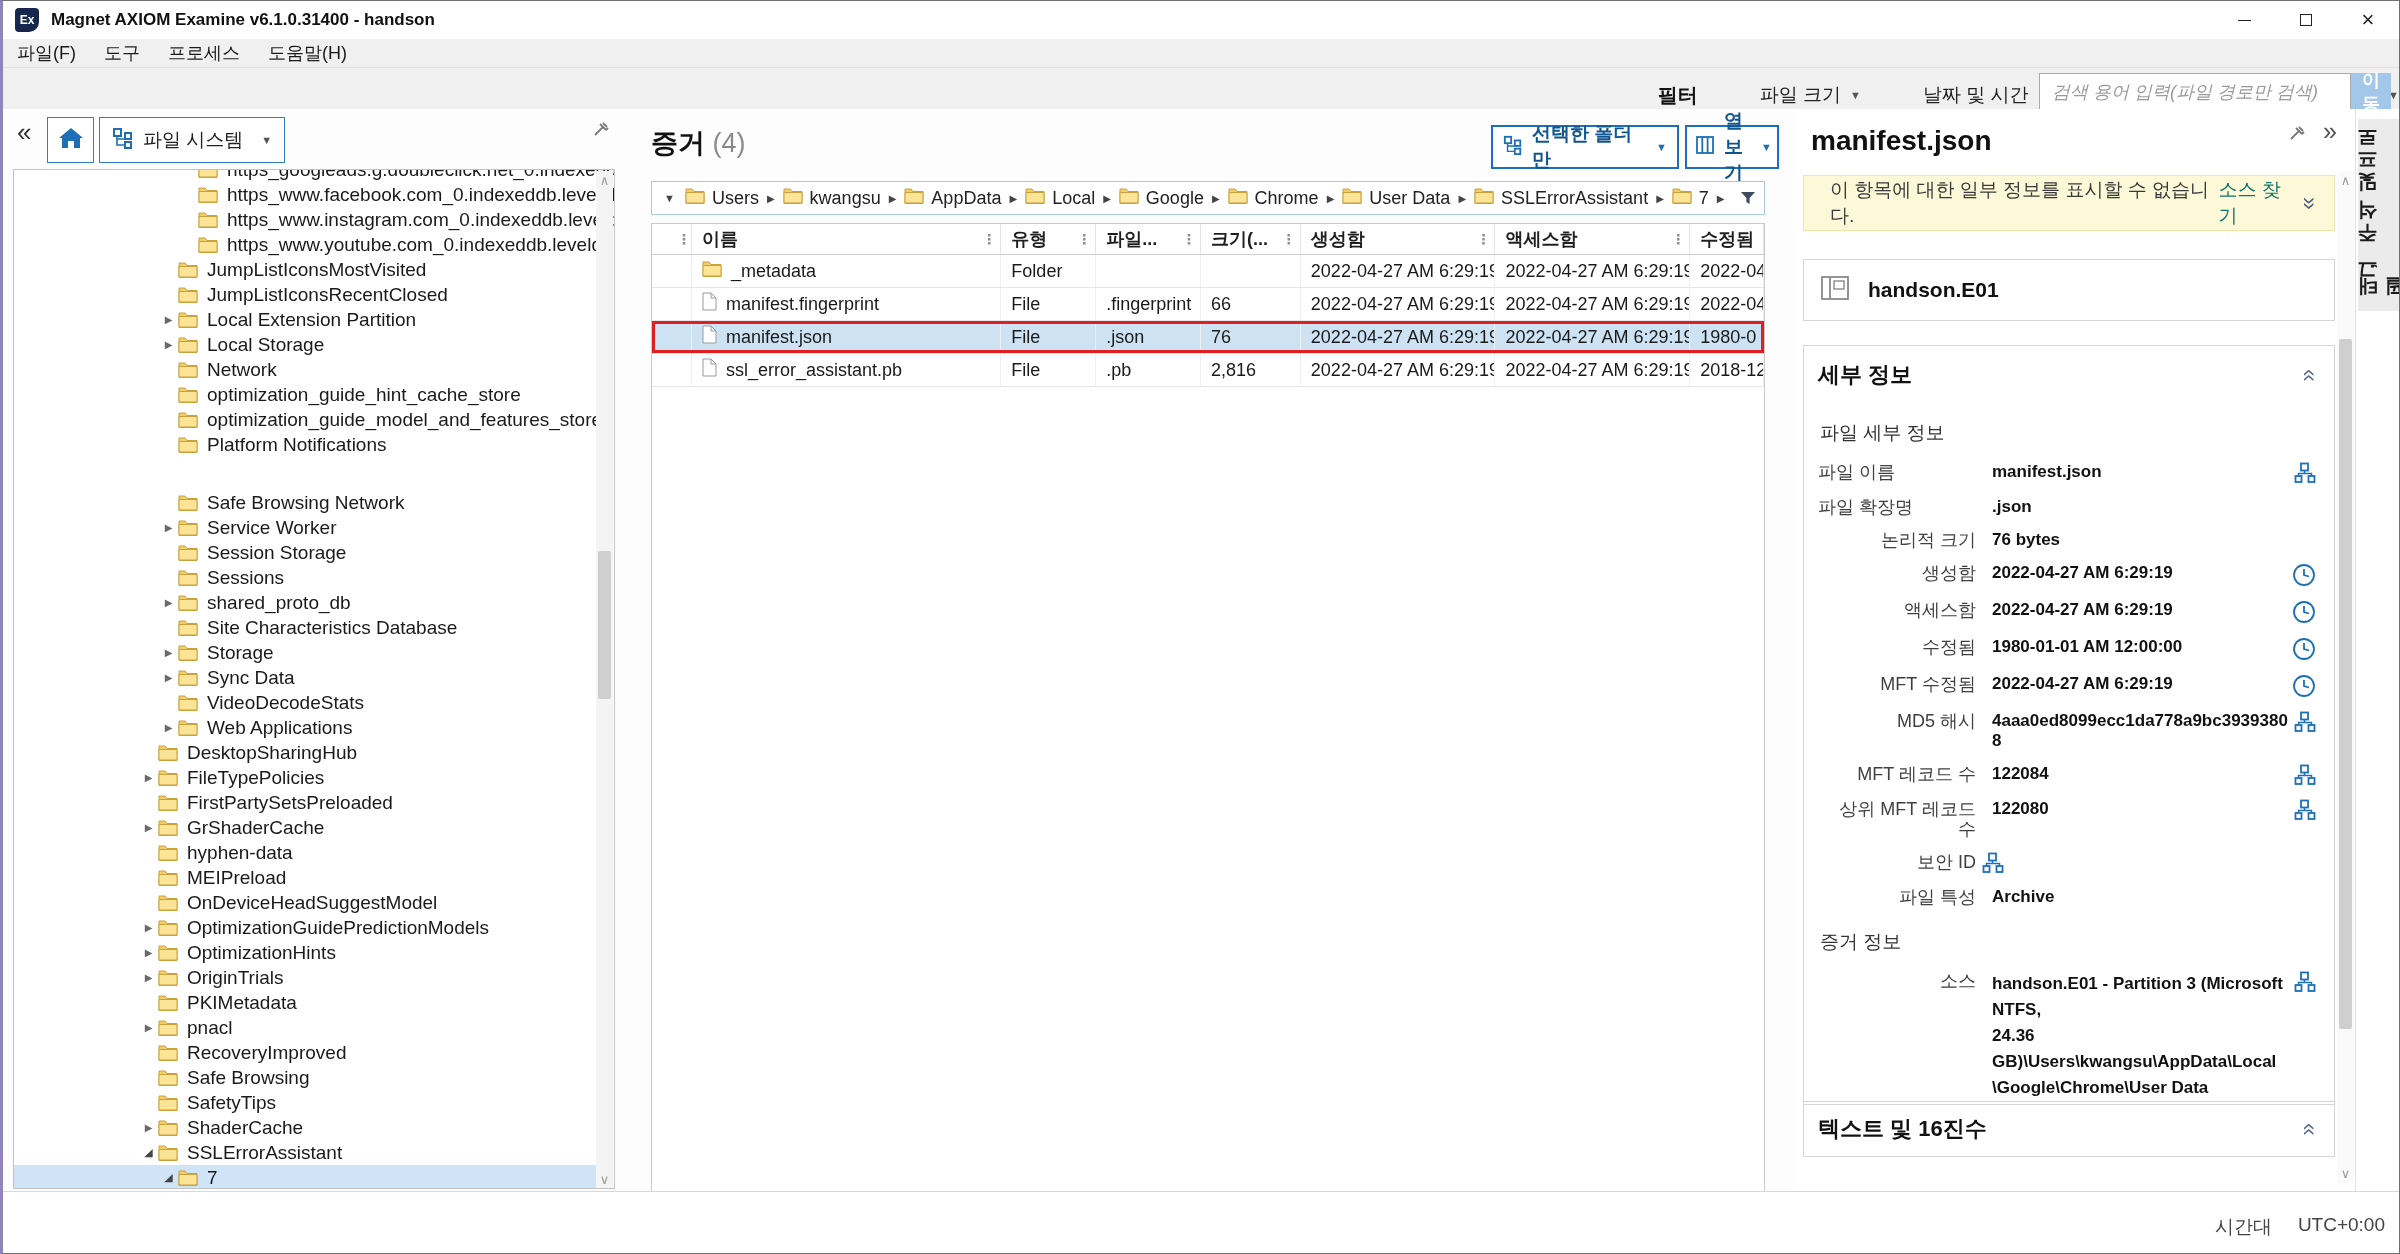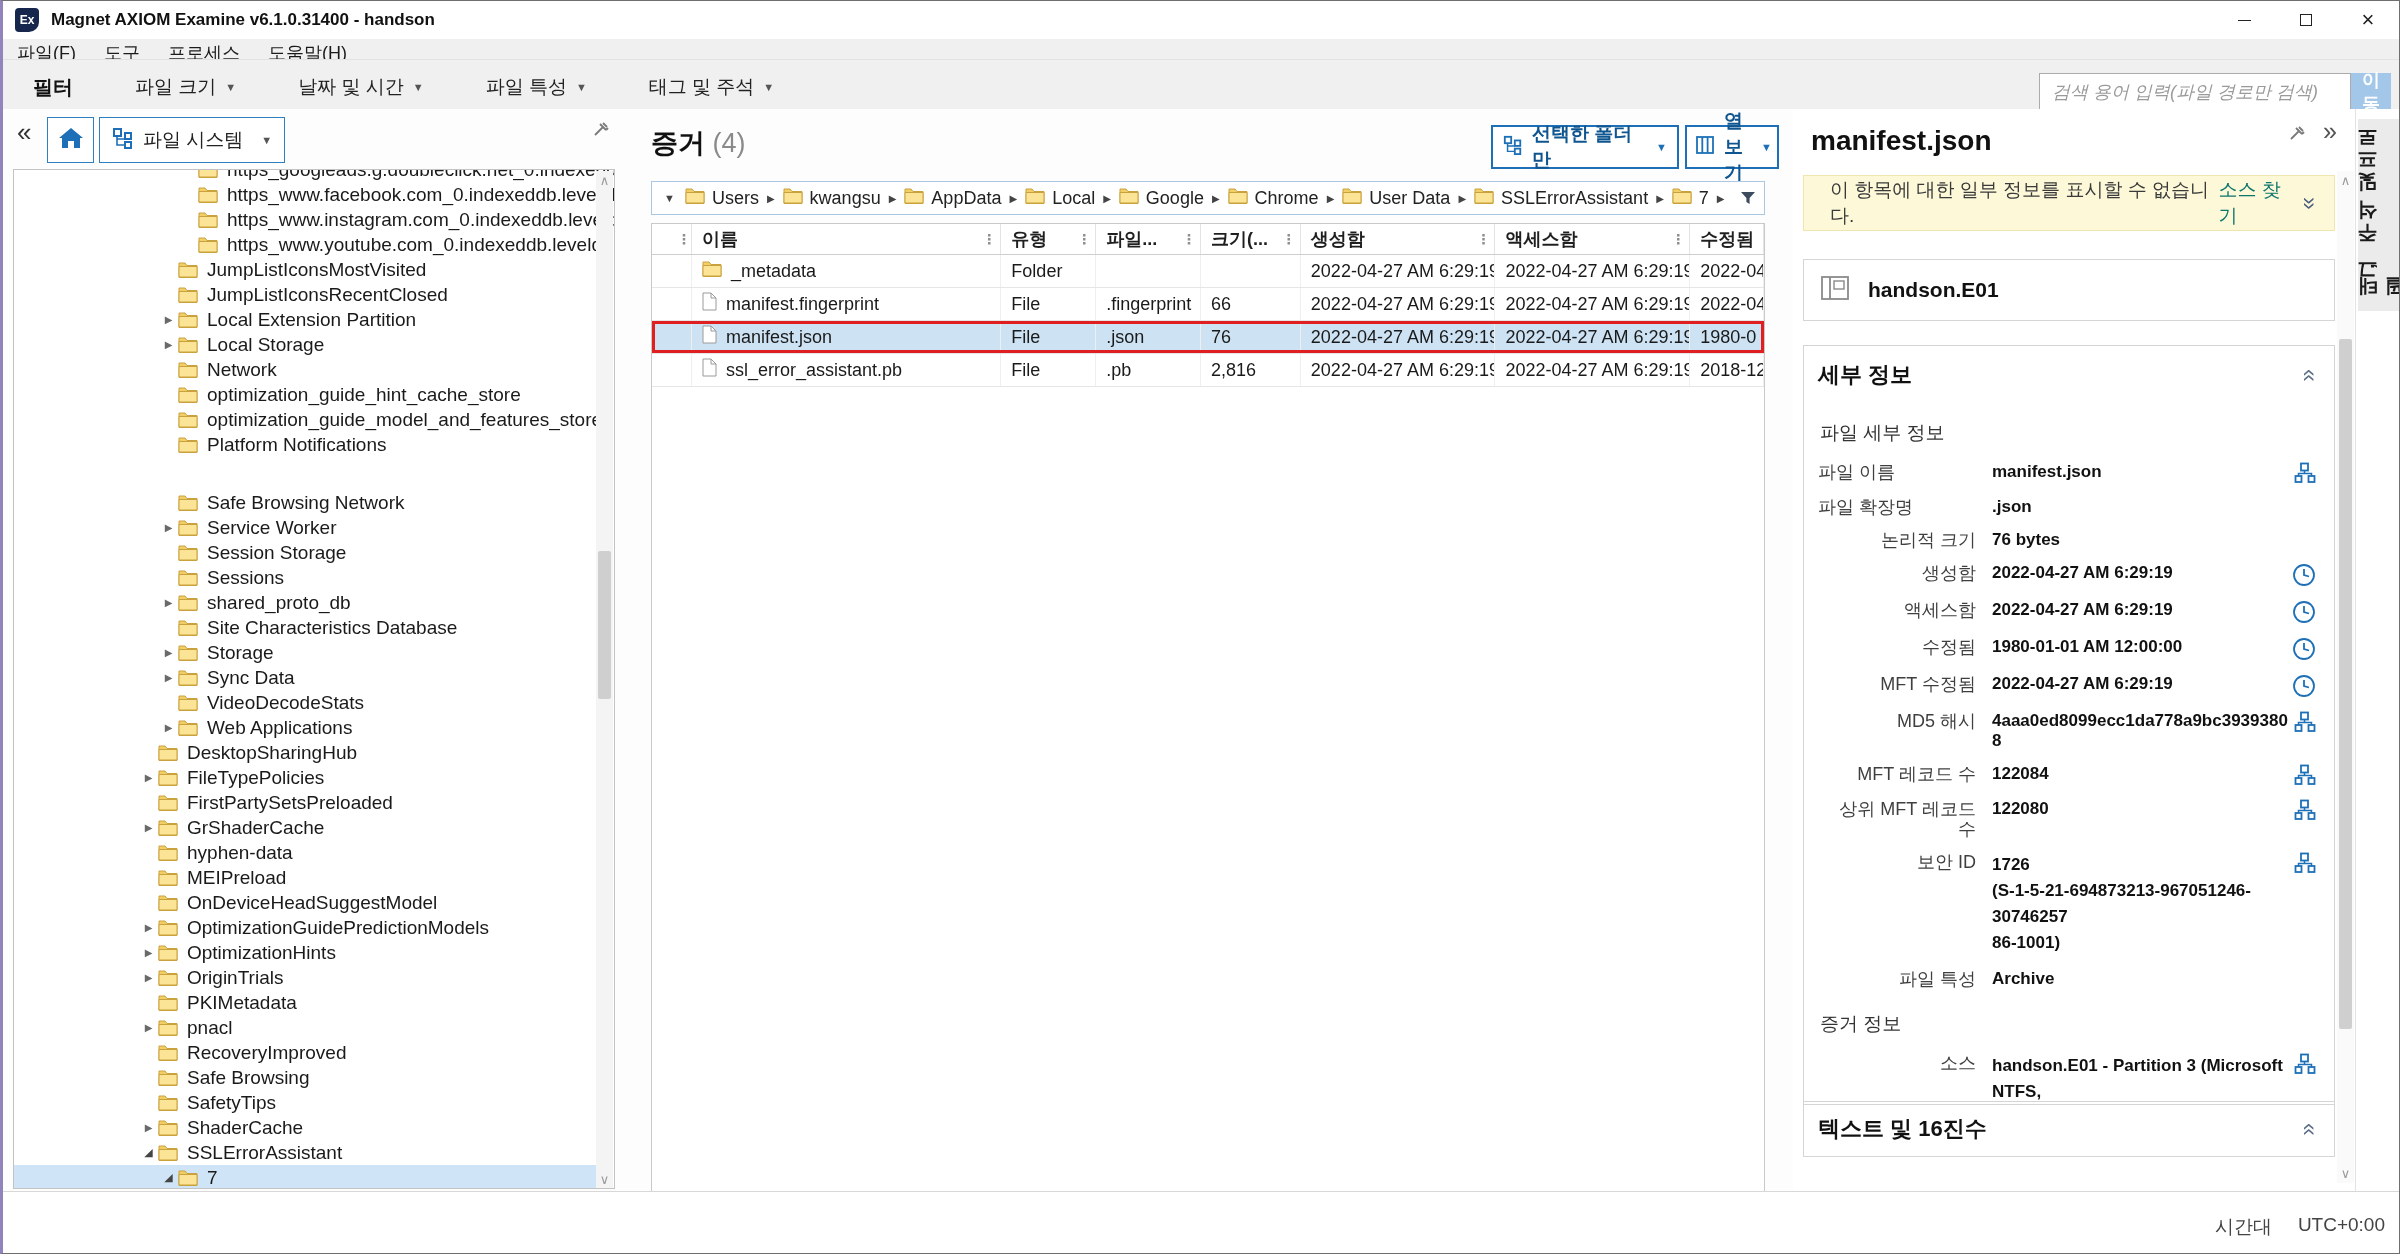--- a/index.html
+++ b/index.html
@@ -12,22 +12,22 @@
             display:flex;align-items:center;justify-content:center;border-radius:4px 4px 10px 4px;}
   .apptitle{margin-left:12px;font-size:17px;color:#111;font-weight:bold;}
   .wincontrols{position:absolute;right:0;top:0;height:38px;display:flex;}
   .winbtn{width:62px;height:38px;display:flex;align-items:center;justify-content:center;color:#222;}
   .glyph-min{width:13px;height:0;border-top:1.6px solid #222;display:block;}
   .glyph-max{width:12px;height:12px;border:1.6px solid #222;display:block;}
   .glyph-close{font-size:22px;line-height:1;color:#222;}
   
   .menubar{position:absolute;left:0;top:38px;width:100%;height:28px;background:#f0f0f0;display:flex;align-items:center;gap:28px;padding-left:14px;}
   .menuitem{font-size:18px;color:#1a1a1a;}
-  .filterbar{position:absolute;left:0;top:58px;width:100%;height:56px;background:#f0f0f0;border-top:1px solid #e2e2e2;
-             border-bottom:1px solid #d6d6d6;display:flex;align-items:center;}
+  .filterbar{position:absolute;left:0;top:66px;width:100%;height:56px;background:#f0f0f0;border-top:1px solid #e2e2e2;
+             border-bottom:1px solid #d6d6d6;display:flex;align-items:center;justify-content:flex-end;}
   .filtertitle{font-size:20px;font-weight:bold;color:#111;margin-left:30px;}
   .fdrop{display:flex;align-items:center;font-size:19px;color:#222;}
   .fdrops{display:flex;gap:62px;margin-left:62px;}
   .caret{font-size:11px;color:#555;margin-left:9px;}
   .searchwrap{position:absolute;right:8px;top:72px;display:flex;align-items:center;}
   .searchinput{width:312px;height:38px;border:1px solid #ababab;background:#fff;font-size:18px;font-style:italic;
                color:#9a9a9a;padding:0 12px;outline:none;}
   .searchinput::placeholder{color:#9a9a9a;font-style:italic;}
   .gobtn{width:40px;height:38px;background:#a3c7e8;color:#fff;font-size:18px;font-weight:bold;border:none;
          display:flex;align-items:center;justify-content:center;}
@@ -1035,23 +1035,20 @@
                 <svg width="22" height="22" viewBox="0 0 22 22" fill="none" stroke="#1d70b7" stroke-width="1.8">
                   <rect x="7" y="1.5" width="7" height="7"></rect>
                   <rect x="1.5" y="14" width="6" height="6"></rect>
                   <rect x="14.5" y="14" width="6" height="6"></rect>
                   <path d="M10.5 8.5 v3 M4.5 14 v-2.5 h13 V14" stroke-width="1.5"></path>
                 </svg>
               </div>
             </div>
             <div class="drow">
               <div class="dlabel">보안 ID</div>
-              <div class="dvalue b ml">1726
-(S-1-5-21-694873213-967051246-30746257
-86-1001)</div>
               <div class="dicon">
                 <svg width="22" height="22" viewBox="0 0 22 22" fill="none" stroke="#1d70b7" stroke-width="1.8">
                   <rect x="7" y="1.5" width="7" height="7"></rect>
                   <rect x="1.5" y="14" width="6" height="6"></rect>
                   <rect x="14.5" y="14" width="6" height="6"></rect>
                   <path d="M10.5 8.5 v3 M4.5 14 v-2.5 h13 V14" stroke-width="1.5"></path>
                 </svg>
               </div>
             </div>
             <div class="drow">

